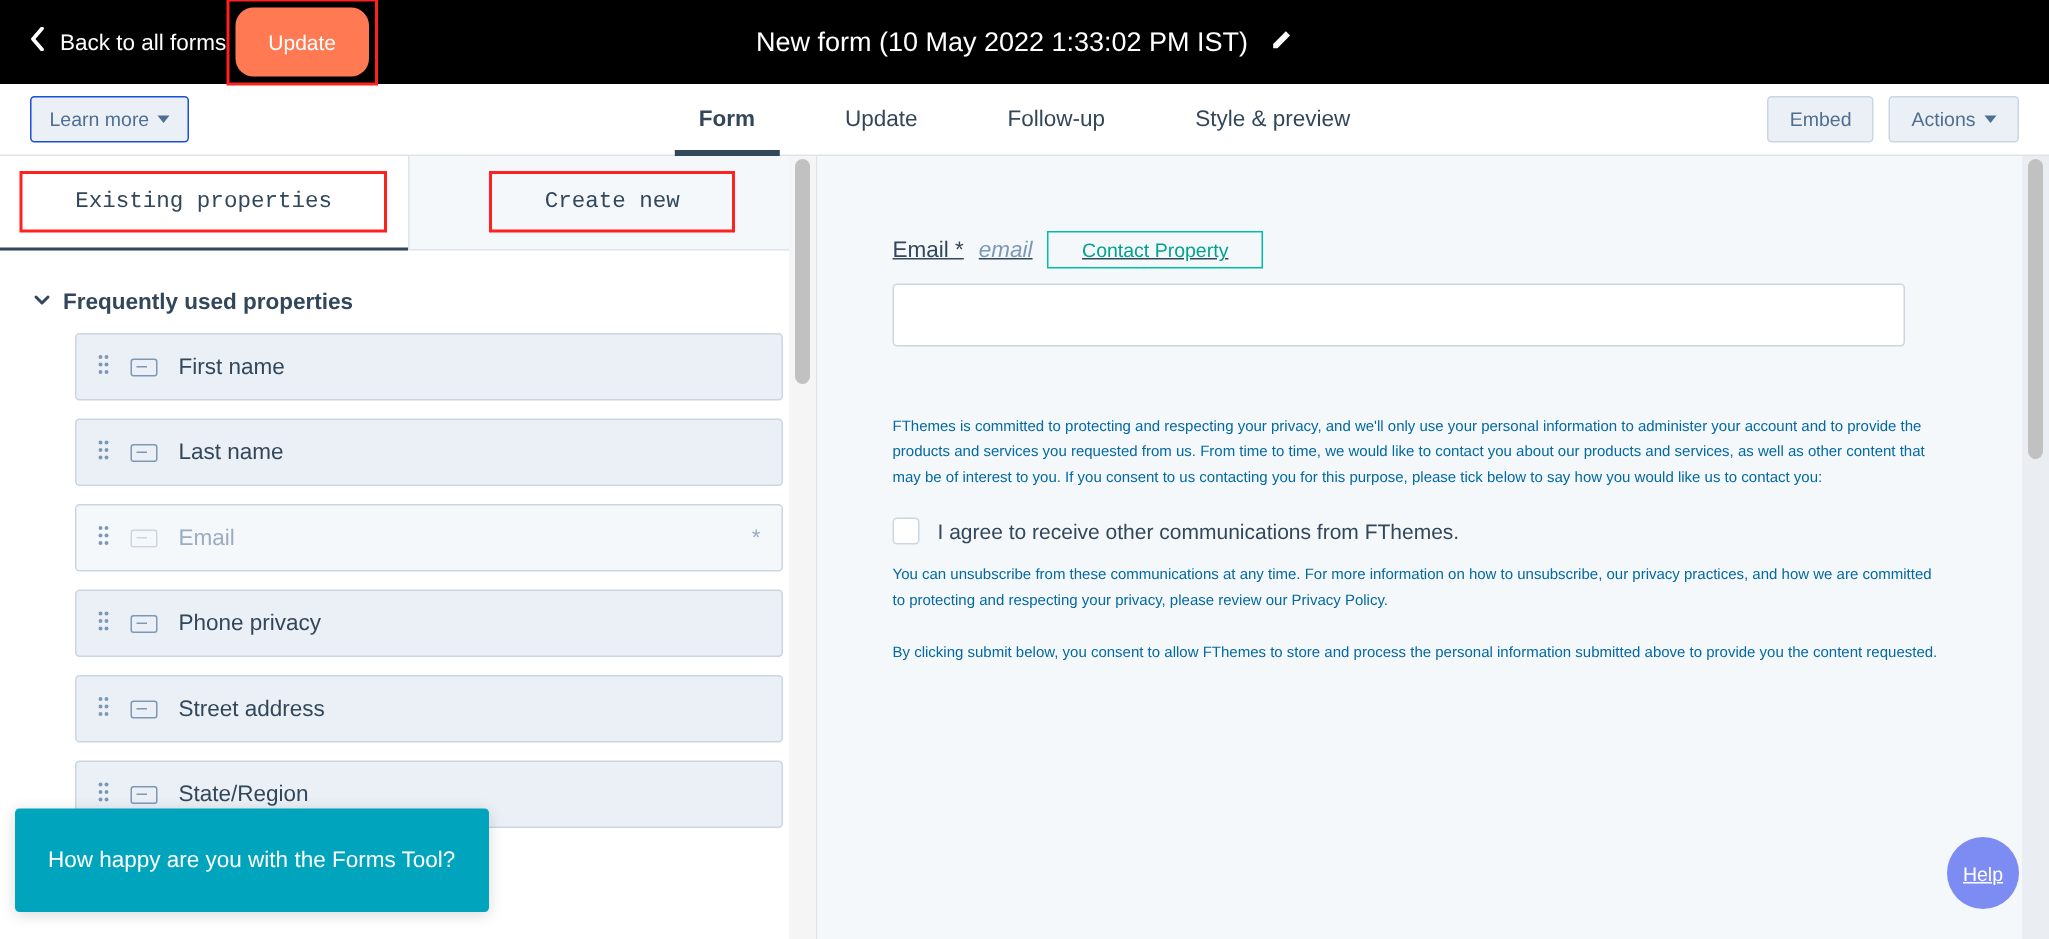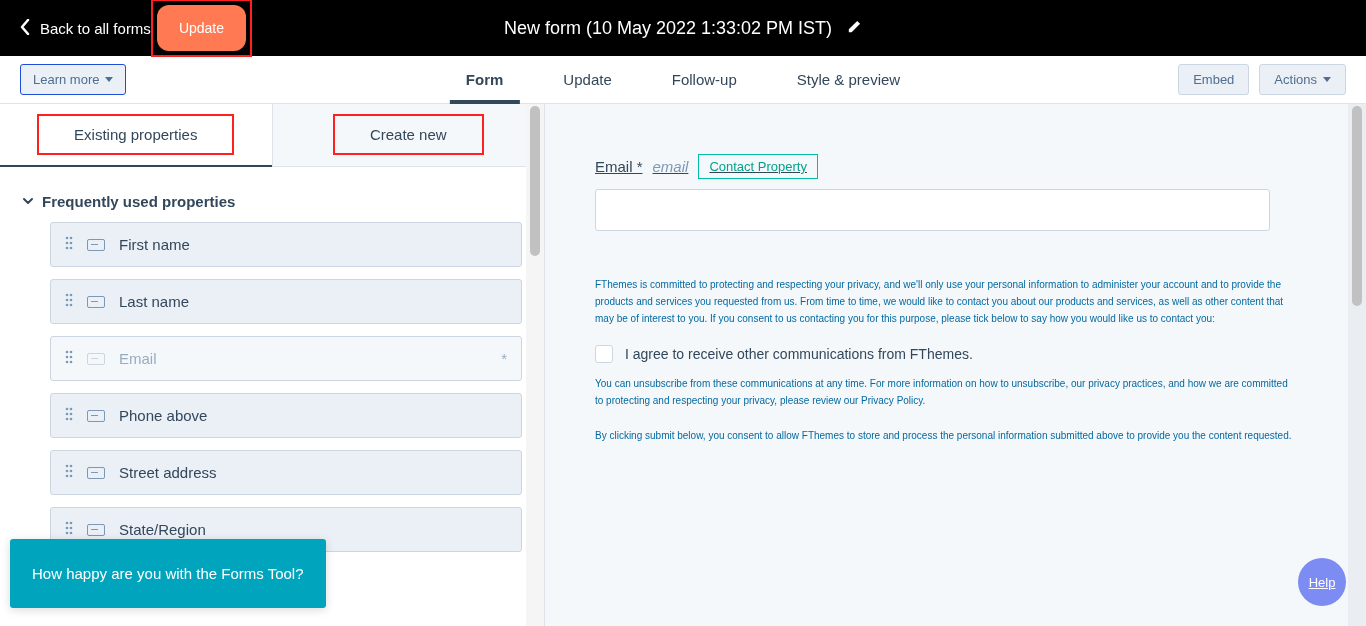--- a/index.html
+++ b/index.html
@@ -28,21 +28,21 @@
     
     .main { display: flex; height: calc(100% - 104px); }
     .left-pane { width: 545px; border-right: 1px solid #dfe3eb; position: relative; background: #fff; display: flex; flex-direction: column; }
     .left-scroll { position: absolute; top: 0; right: 0; bottom: 0; width: 18px; background: #f5f5f5; }
     .left-scroll-thumb { width: 10px; margin: 0 auto; height: 150px; background: #c1c1c1; border-radius: 5px; margin-top: 2px; }
     .left-content { padding: 0; }
     
     .prop-tabs { display: flex; border-bottom: 1px solid #dfe3eb; }
     .prop-tab { flex: 1; text-align: center; cursor: pointer; }
     .prop-tab-inner { display: inline-block; margin: 10px 0; padding: 10px 35px; font-size: 15px; font-weight: 500; }
-    .prop-tab.highlighted .prop-tab-inner { border: 2.5px solid #ff2020; }
+    .prop-tab.highlighted .prop-tab-inner { border: 2.5px solid #ff2020; font-family: Liberation Mono, monospace; }
     .prop-tab:first-child { border-bottom: 2px solid #33475b; margin-bottom: -1px; }
     .prop-tab:last-child { background: #f5f8fa; border-left: 1px solid #dfe3eb; }
     
     .search-wrap { padding: 28px 22px 10px 22px; }
     .search-box { position: relative; border: 1px solid #cbd6e2; border-radius: 3px; padding: 12px 14px; display: flex; align-items: center; }
     .search-box input { border: none; outline: none; width: 100%; font-size: 15px; color: #33475b; }
     .search-box input::placeholder { color: #7c98b6; }
     .search-icon { position: absolute; right: 16px; }
     .search-icon svg { width: 18px; height: 18px; stroke: #0091ae; stroke-width: 2.5; fill: none; }
     
@@ -60,21 +60,21 @@
     .prop-label { font-size: 15px; }
     .prop-req { margin-left: auto; font-size: 15px; color: #99acc2; }
     
     
     .right-pane { flex: 1; background: #f5f8fa; padding: 50px 70px 20px 50px; overflow: auto; position: relative; }
     .right-scroll { position: absolute; top: 0; right: 0; bottom: 0; width: 18px; background: #eaeef2; }
     .right-scroll-thumb { width: 10px; margin: 0 auto; height: 200px; background: #c1c1c1; border-radius: 5px; margin-top: 2px; }
     .right-inner { max-width: 700px; }
     .field-row-label { display: flex; align-items: center; gap: 10px; margin-bottom: 10px; font-size: 15px; text-decoration: underline; }
     .field-type-text { font-style: italic; color: #7c98b6; }
-    .contact-prop-badge { border: 1.5px solid #00bda5; color: #00a38d; padding: 4px 10px; font-size: 13px; display: inline-block; }
+    .contact-prop-badge { border: 1.5px solid #00bda5; color: #00a38d; padding: 4px 22px; font-size: 13px; display: inline-block; }
     .text-input { width: 675px; border: 1px solid #cbd6e2; background: #fff; height: 42px; border-radius: 3px; margin-bottom: 45px; padding: 0 12px; font-size: 15px; }
     .privacy-para { font-size: 10px; line-height: 1.7; color: #0369a1; margin-bottom: 18px; }
     .checkbox-row { display: flex; align-items: center; gap: 12px; margin: 6px 0 12px 0; }
     .checkbox-box { width: 18px; height: 18px; border: 1.5px solid #cbd6e2; border-radius: 3px; background: #fff; }
     
     
     .help-bubble { position: fixed; right: 20px; bottom: 20px; width: 48px; height: 48px; background: #7c8cf2; color: #fff; border-radius: 50%; display: flex; align-items: center; justify-content: center; font-size: 13px; font-weight: 500; cursor: pointer; text-decoration: underline; }
     
     
     .feedback-toast { position: fixed; left: 10px; bottom: 18px; background: #00a4bd; color: #fff; padding: 26px 22px; font-size: 15px; border-radius: 3px; box-shadow: 0 2px 10px rgba(0,0,0,0.15); }
@@ -195,21 +195,21 @@
       <svg viewBox="0 0 8 16">
                 <circle cx="2" cy="3" r="1.3"></circle>
                 <circle cx="6" cy="3" r="1.3"></circle>
                 <circle cx="2" cy="8" r="1.3"></circle>
                 <circle cx="6" cy="8" r="1.3"></circle>
                 <circle cx="2" cy="13" r="1.3"></circle>
                 <circle cx="6" cy="13" r="1.3"></circle>
               </svg>
     </span>
     <span class="field-type-icon"></span>
-    <span class="prop-label">Phone above</span>
+    <span class="prop-label">Phone privacy</span>
 
   </div>
           <div class="prop-item">
     <span class="drag-handle">
       <svg viewBox="0 0 8 16">
                 <circle cx="2" cy="3" r="1.3"></circle>
                 <circle cx="6" cy="3" r="1.3"></circle>
                 <circle cx="2" cy="8" r="1.3"></circle>
                 <circle cx="6" cy="8" r="1.3"></circle>
                 <circle cx="2" cy="13" r="1.3"></circle>

